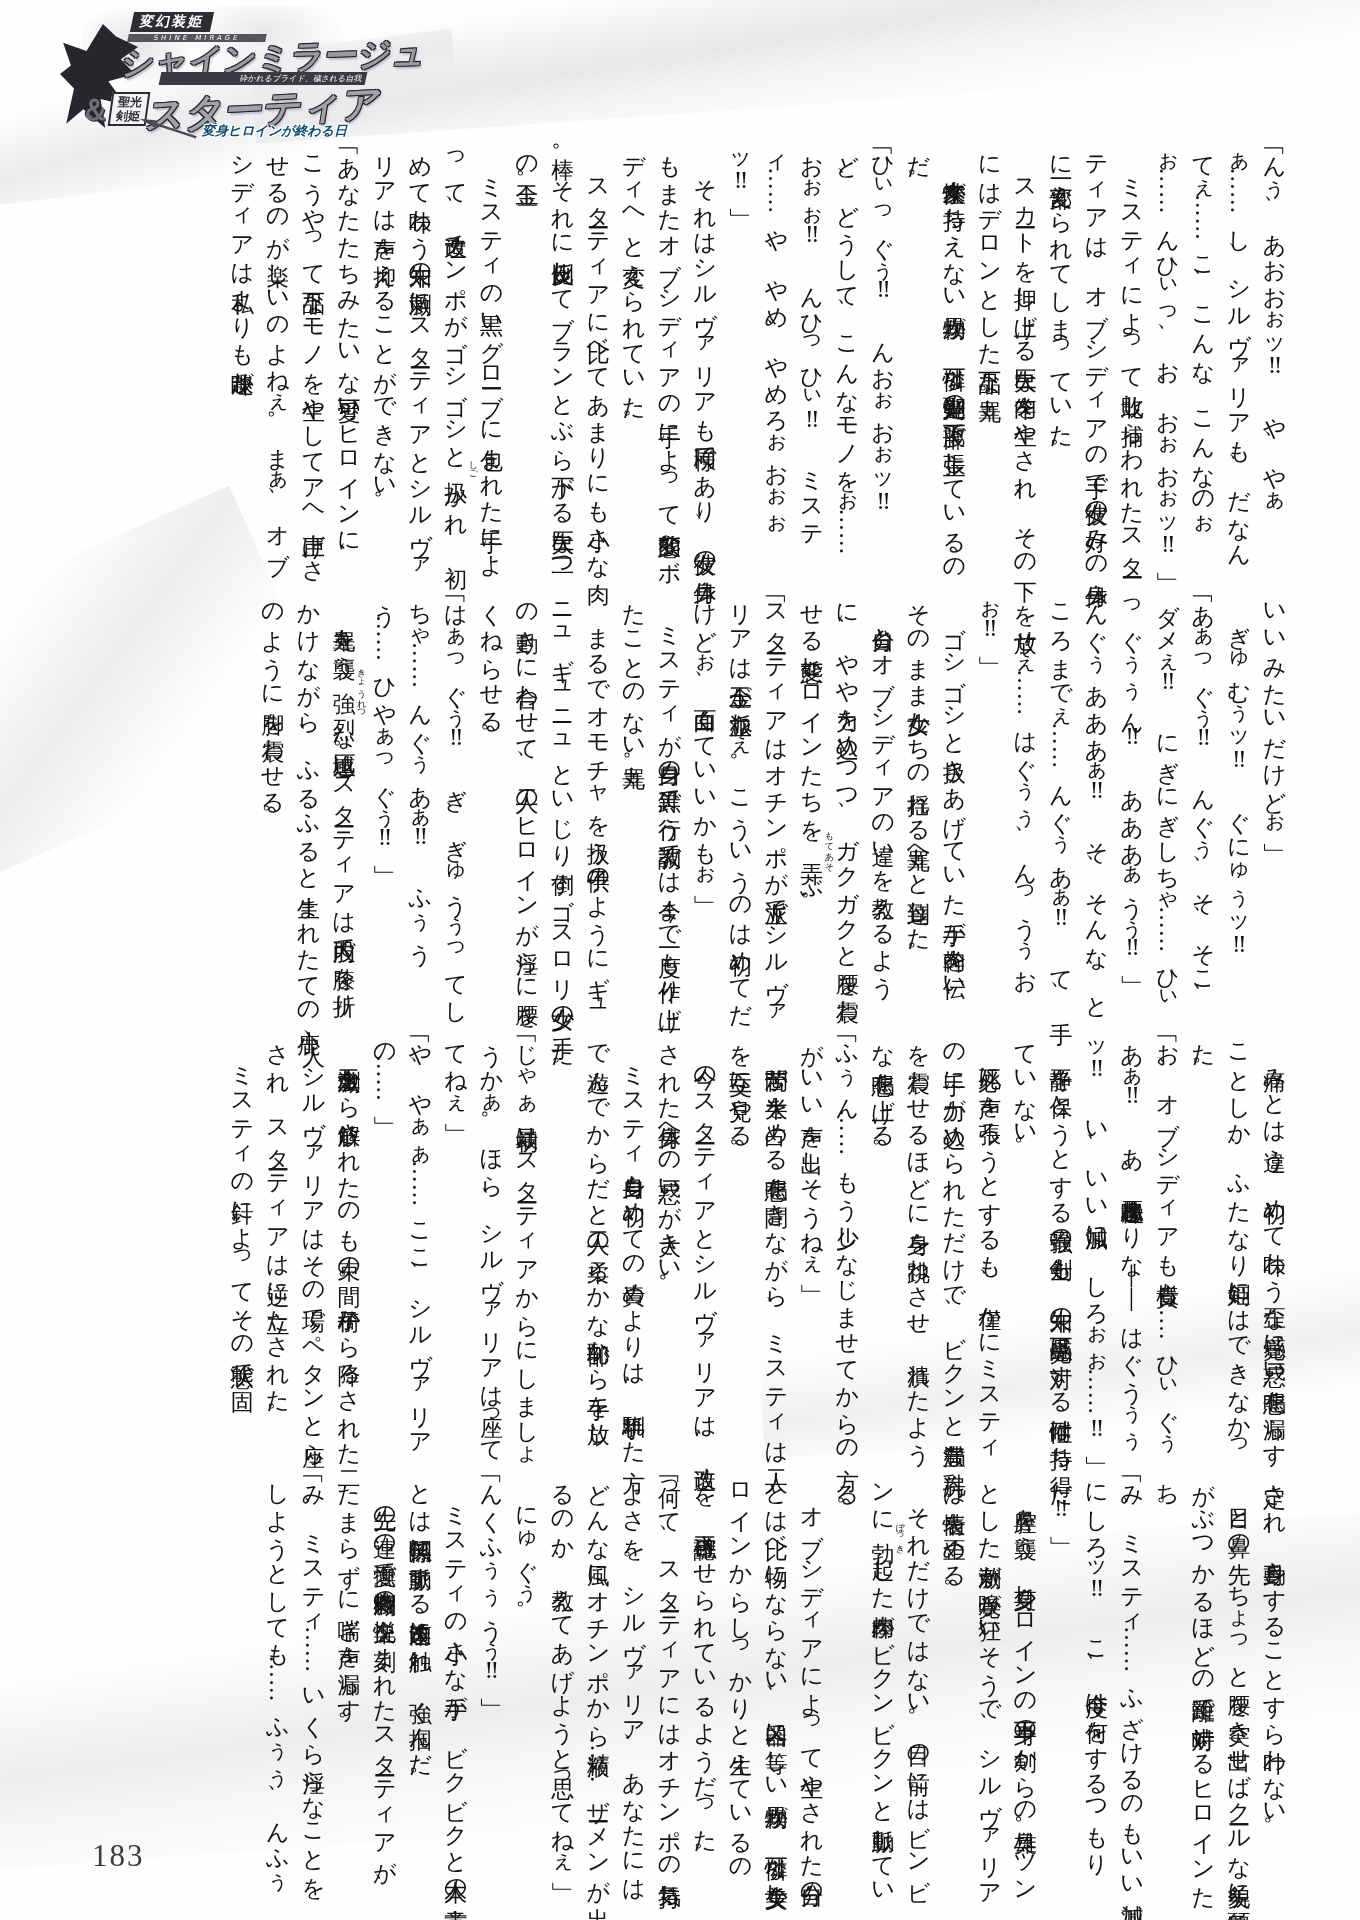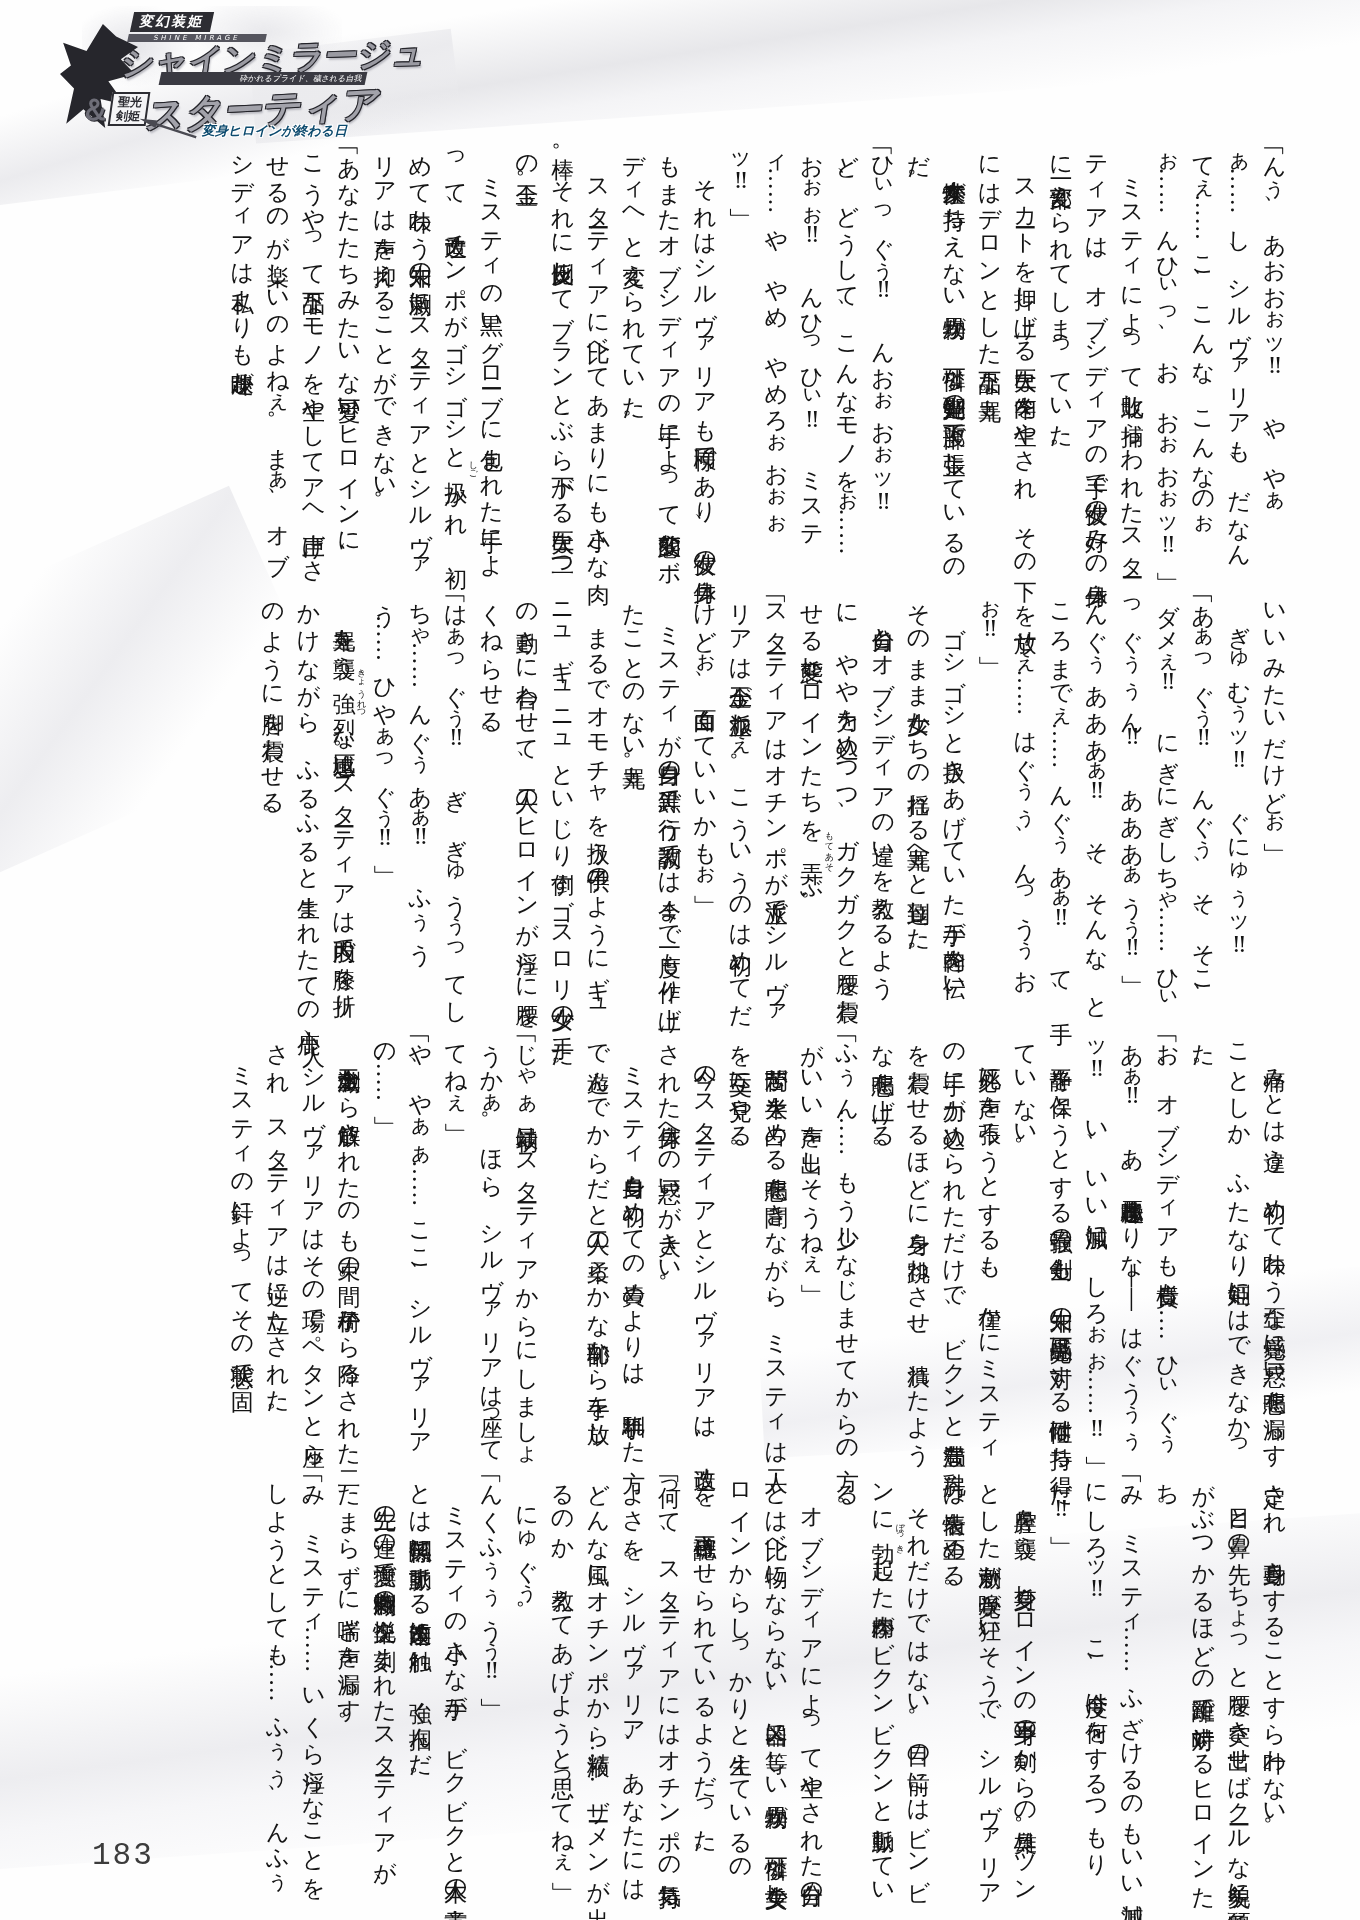--- a/index.html
+++ b/index.html
@@ -74,21 +74,21 @@
   }
   .band p{margin:0;}
   .band p.indent{text-indent:1em;}
   .band ruby rt{font-size:9px;letter-spacing:0;}
   #band1{top:140px;}
   #band2{top:588px;}
   #band3{top:1028px;}
   #band4{top:1468px;}
   
   .page-number{position:absolute;left:92px;top:1838px;font-size:31px;color:#3c3c3c;letter-spacing:2px;
-    font-family:Liberation Mono, monospace;}
+    font-family:Liberation Serif, serif;}
 </style>
 </head>
 <body>
 
 <div class="swoosh sw1"></div>
 <div class="swoosh sw2"></div>
 <div class="swoosh sw3"></div>
 <div class="swoosh sw4"></div>
 <div class="swoosh sw5"></div>
 

